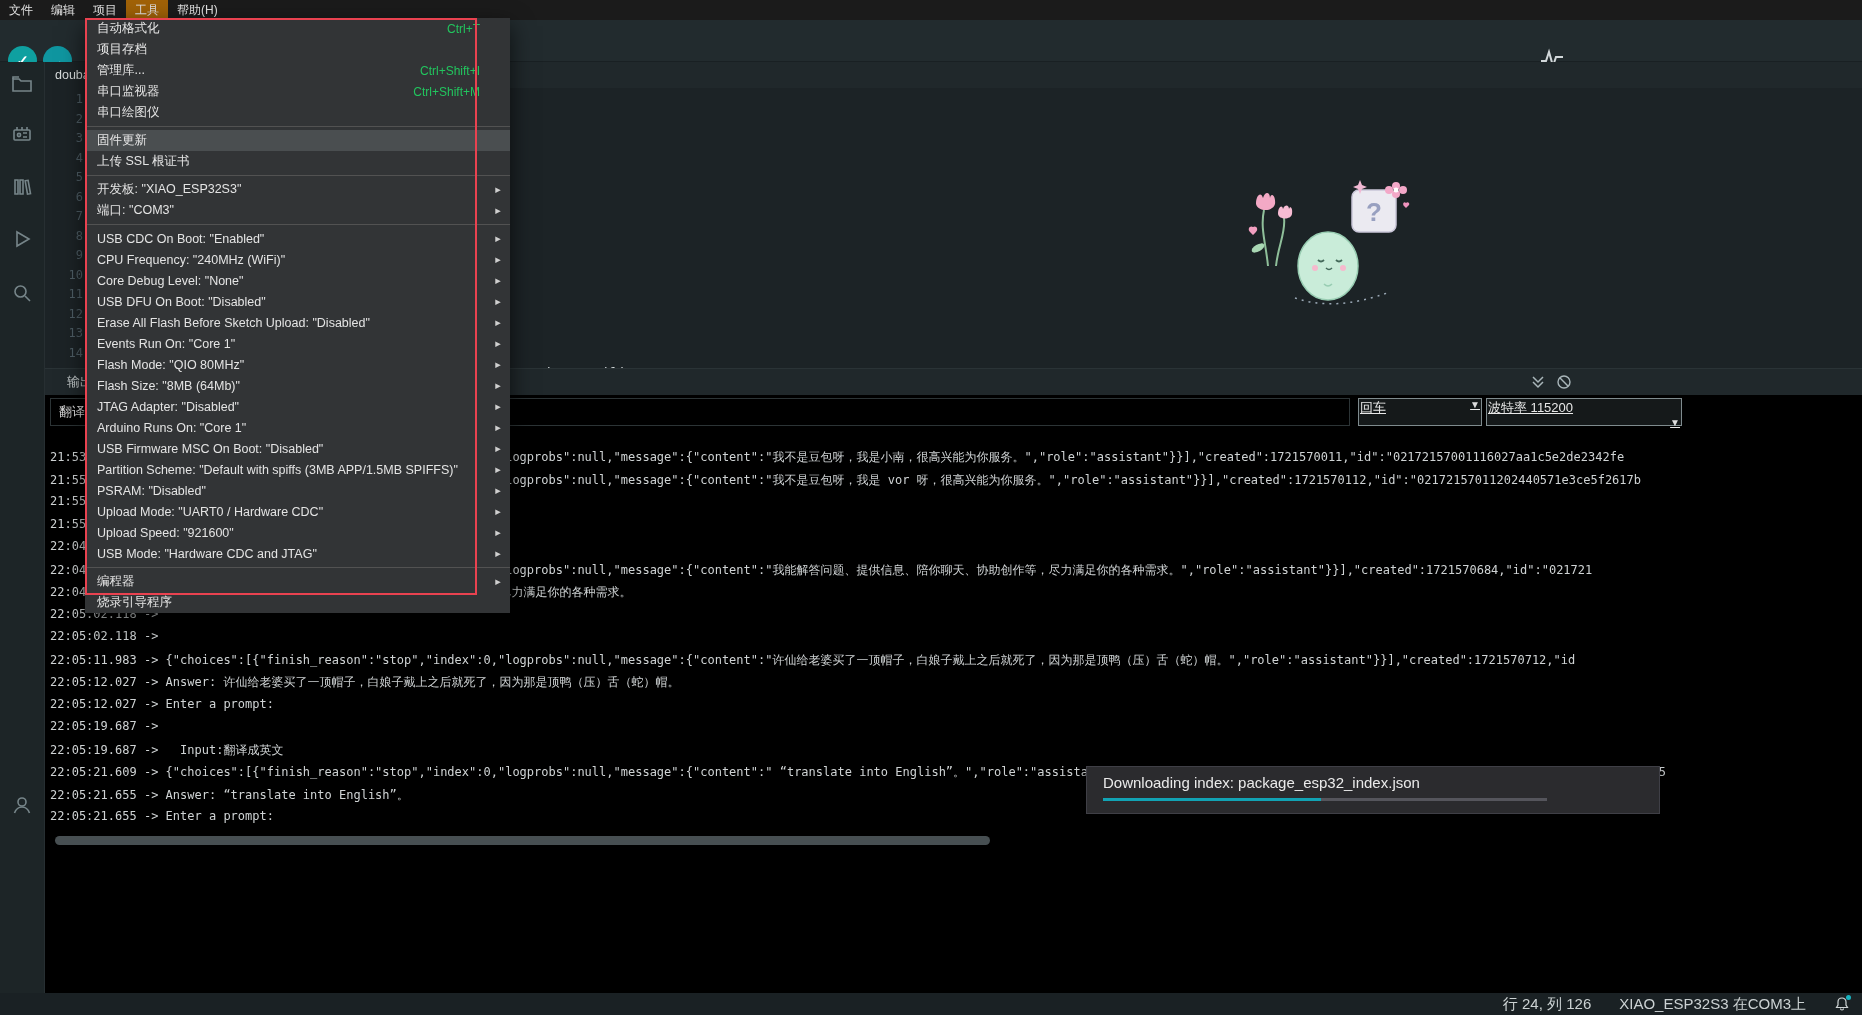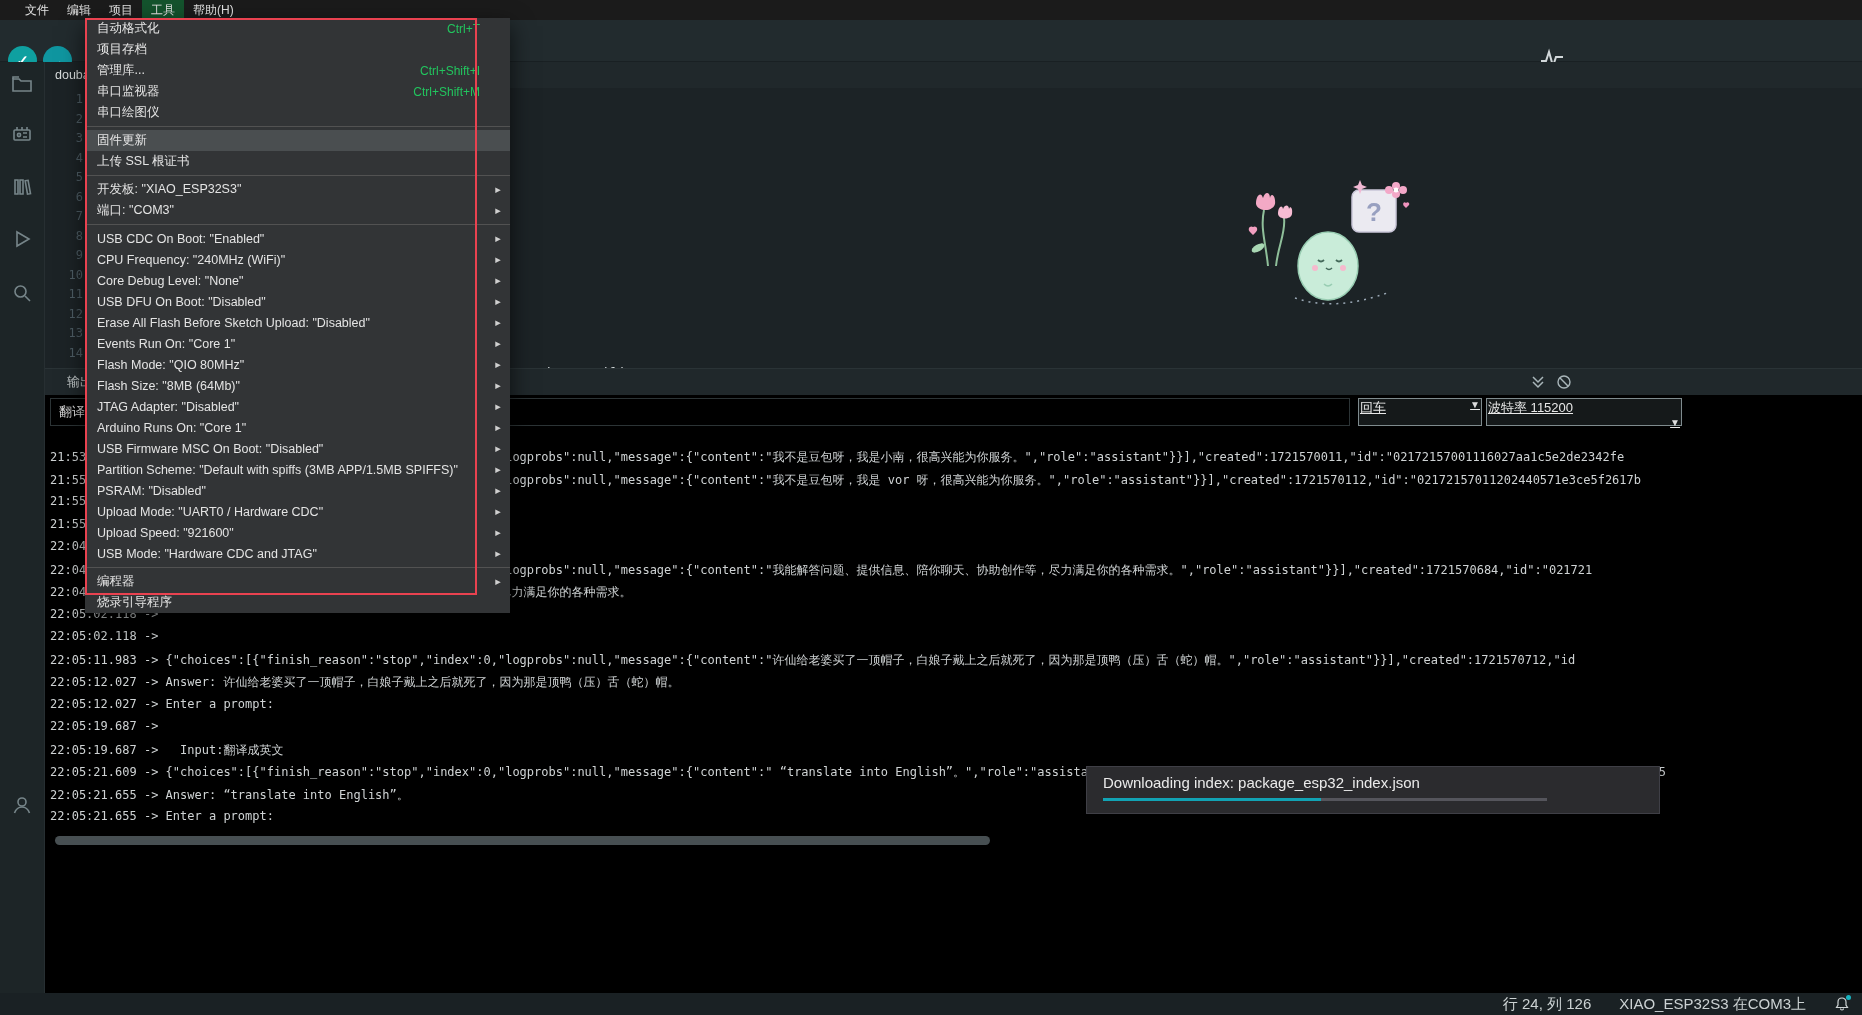--- a/index.html
+++ b/index.html
@@ -1,23 +1,23 @@
 <!DOCTYPE html>
 <html><head>
 <meta charset="utf-8">
 <style>
   * { margin:0; padding:0; box-sizing:border-box; }
   html,body { width:1862px; height:1015px; overflow:hidden; }
   body { position:relative; background:#1c2326; font-family:"Liberation Sans",sans-serif; }
 
   
   .menubar { position:absolute; left:0; top:0; width:100%; height:20px; background:#1b1b1b;
-             display:flex; align-items:center; padding-left:16px; z-index:10; }
+             display:flex; align-items:center; padding-left:0; z-index:10; }
   .mb-item { color:#e2e2e2; font-size:12px; padding:0 9px; height:20px; line-height:20px; cursor:default; }
-  .mb-item.active { background:#14532d;text-align:center; }
+  .mb-item.active { background:#a16207;text-align:center; }
 
   
   .toolbar { position:absolute; left:0; top:20px; width:100%; height:42px; background:#222b2e;
              border-bottom:1px solid #192023; }
   .circle-btn { position:absolute; top:26px; width:29px; height:29px; border-radius:50%;
                 border:none; color:#fff; font-size:15px; font-weight:bold; line-height:29px;
                 text-align:center; cursor:pointer; padding:0; }
   .btn-verify { left:8px;  background:#0fa0a0; }
   .btn-upload { left:43px; background:#0f96a0; }
   .plotter-icon { position:absolute; left:1540px; top:28px; }

